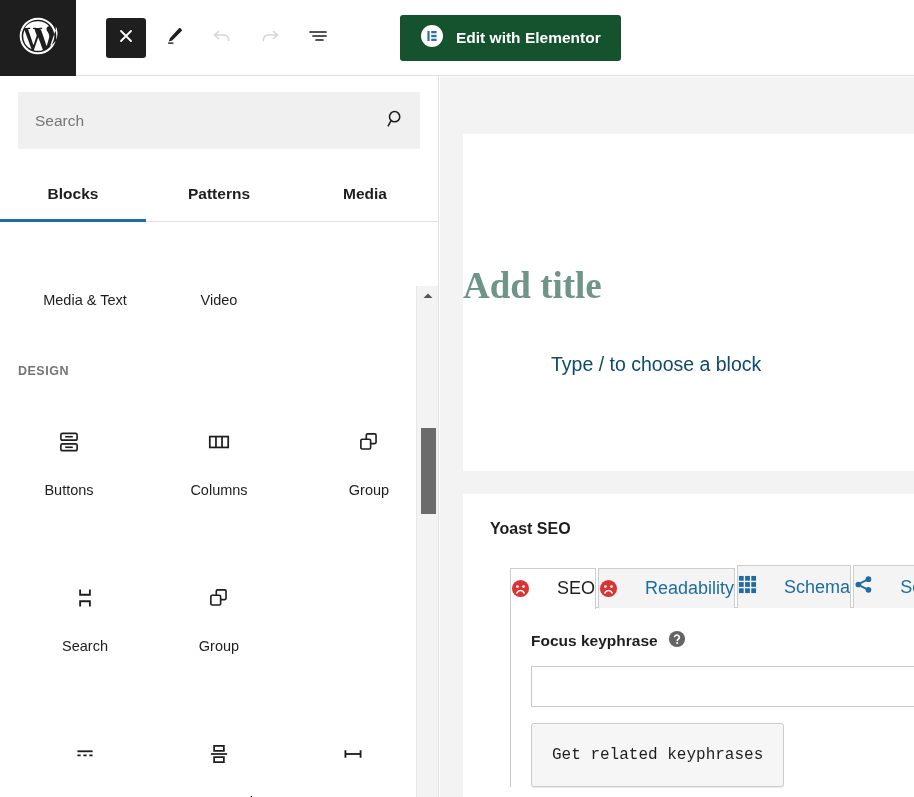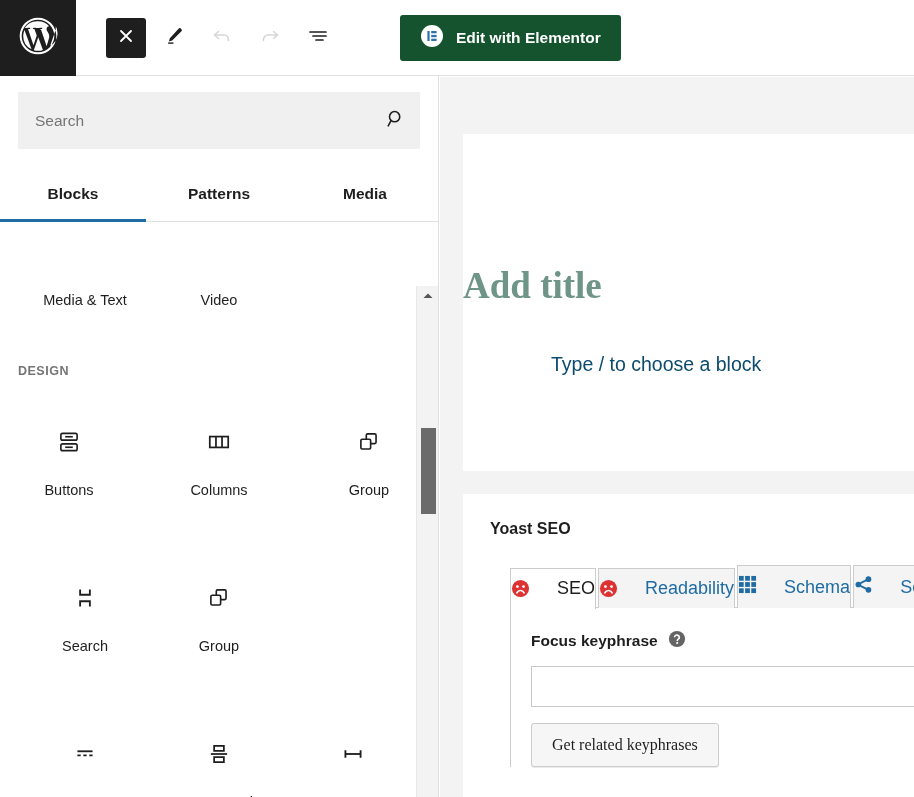--- a/index.html
+++ b/index.html
@@ -175,24 +175,24 @@
   .fk-label {
     display: flex; align-items: center; gap: 10px;
     font-size: 15.5px; font-weight: 600; color: #1e1e1e;
   }
   .fk-input {
     margin-top: 14px; width: 410px; height: 41px;
     border: 1px solid #c9c9c9; background: #fff; outline: none;
     font-family: "Liberation Sans", sans-serif; font-size: 14px; padding: 0 8px;
   }
   .fk-btn {
-    margin-top: 16px; height: 44px; padding: 0 20px;
+    margin-top: 16px; height: 64px; padding: 0 20px;
     background: #f6f6f6; border: 1px solid #ccc; border-radius: 3px;
     font-size: 16px; color: #1e1e1e; cursor: pointer;
-    font-family: Liberation Serif, serif;
+    font-family: Liberation Mono, monospace;
     box-shadow: 0 1px 0 rgba(0,0,0,.08);
   }
   .sadface { display: block; }
 </style>
 </head>
 <body>
 
 <div class="app">
 
   <div class="topbar">

